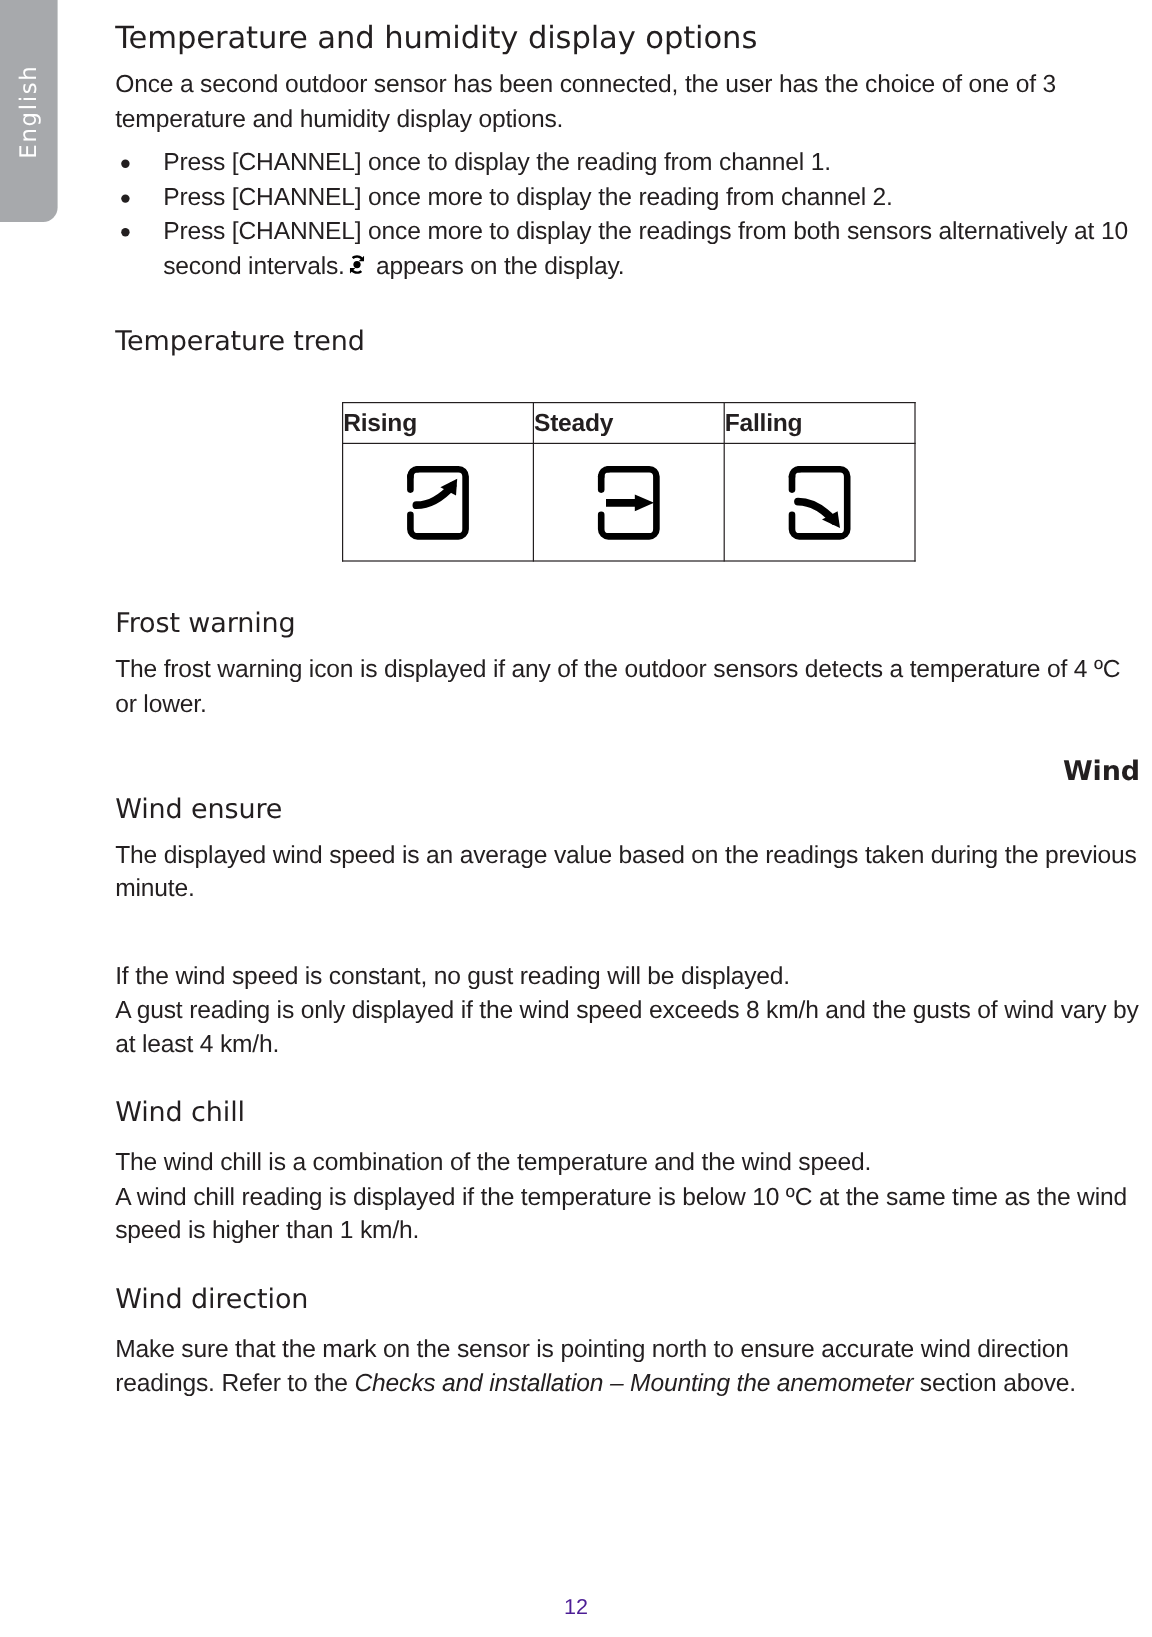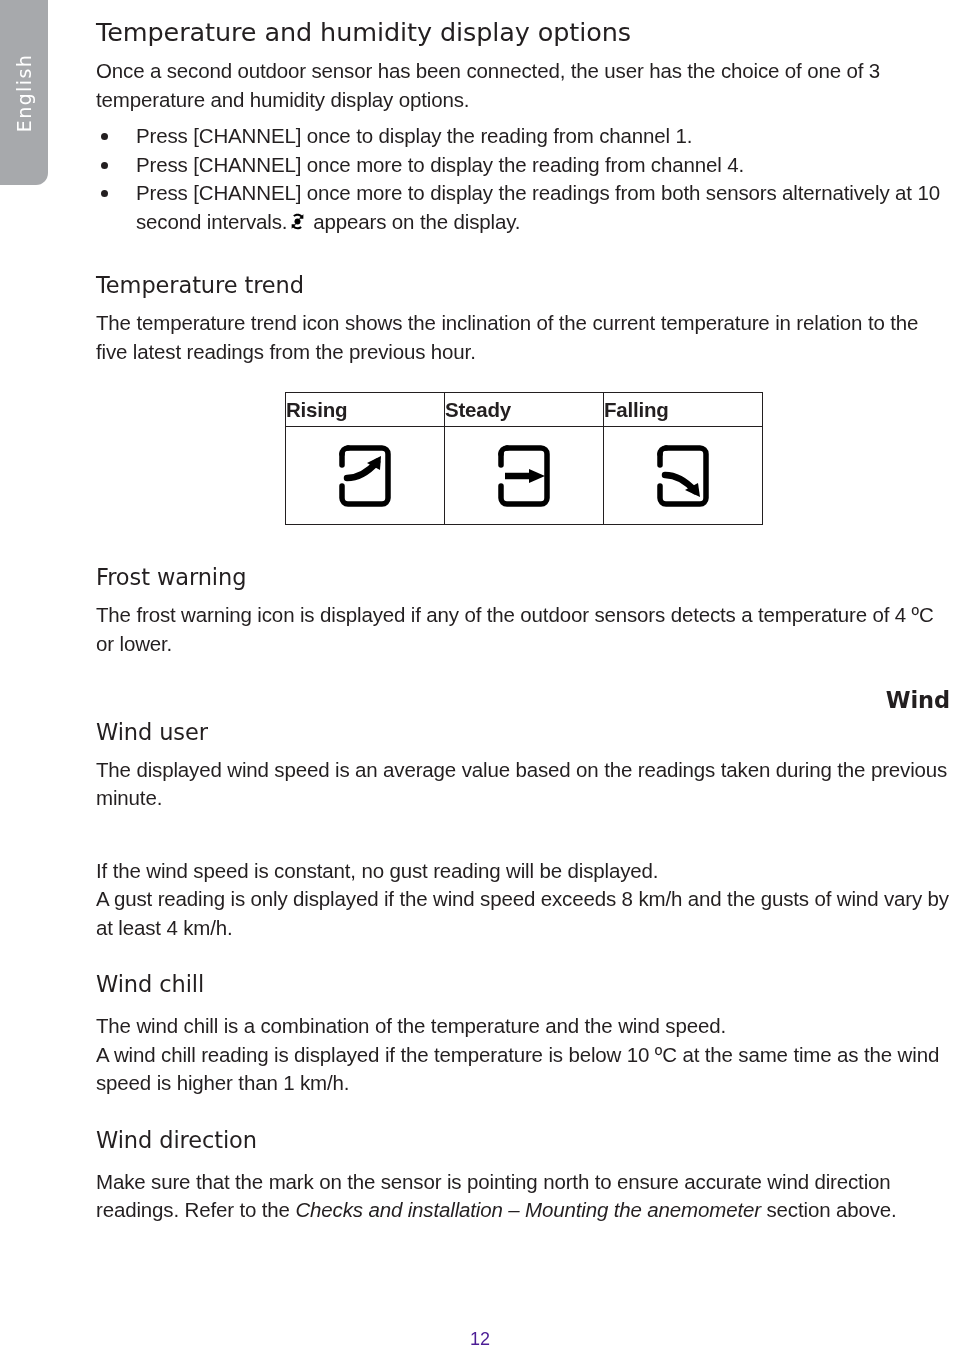--- a/index.html
+++ b/index.html
@@ -176,41 +176,40 @@
   <p class="body-text">Once a second outdoor sensor has been connected, the user has the choice of one of 3 temperature and humidity display options.</p>
   <div class="gap-8"></div>
 
   <ul class="bullets">
     <li>
       <span class="dot"></span>
       <span>Press [CHANNEL] once to display the reading from channel 1.</span>
     </li>
     <li>
       <span class="dot"></span>
-      <span>Press [CHANNEL] once more to display the reading from channel 4.</span>
+      <span>Press [CHANNEL] once more to display the reading from channel 2.</span>
     </li>
     <li>
       <span class="dot"></span>
       <span>Press [CHANNEL] once more to display the readings from both sensors alternatively at 10 second intervals.</span><span class="inline-svg">
         <svg width="21" height="21" viewBox="0 0 24 24" aria-hidden="true">
           <g fill="#000000">
             <path d="M12 3.2c2.0 0 3.8 0.75 5.15 1.97l1.55-1.55v5.2h-5.2l1.95-1.95C14.5 6.0 13.3 5.5 12 5.5c-1.25 0-2.4 0.43-3.3 1.16L7.05 5.0C8.4 3.87 10.12 3.2 12 3.2z"></path>
             <path d="M12 20.8c-2.0 0-3.8-0.75-5.15-1.97L5.3 20.38v-5.2h5.2l-1.95 1.95C9.5 18.0 10.7 18.5 12 18.5c1.25 0 2.4-0.43 3.3-1.16l1.65 1.66C15.6 20.13 13.88 20.8 12 20.8z"></path>
             <circle cx="12" cy="12" r="3.45"></circle>
           </g>
         </svg>
       </span><span style="margin-left:5px;">appears on the display.</span>
     </li>
   </ul>
 
   <div class="gap-34"></div>
 
   <h2 class="sub-title">Temperature trend</h2>
   <div class="gap-10"></div>
-  <p class="body-text">The temperature trend icon shows the inclination of the current temperature in relation to the five latest readings from the previous hour.</p>
 
   <div class="gap-26"></div>
 
   <div class="trend-table-wrap">
     <table class="trend-table">
       <colgroup>
           <col>
           <col>
           <col>
         </colgroup>
@@ -268,21 +267,21 @@
   <div class="gap-40"></div>
 
   <h2 class="sub-title">Frost warning</h2>
   <div class="gap-10"></div>
   <p class="body-text">The frost warning icon is displayed if any of the outdoor sensors detects a temperature of 4 ºC or lower.</p>
 
   <div class="gap-30"></div>
 
   <h2 class="sub-title bold">Wind</h2>
   <div class="gap-6"></div>
-  <h2 class="sub-title">Wind user</h2>
+  <h2 class="sub-title">Wind ensure</h2>
   <div class="gap-10"></div>
   <p class="body-text">The displayed wind speed is an average value based on the readings taken during the previous minute.</p>
 
   <div class="gap-30"></div>
 
   <div class="gap-14"></div>
   <p class="body-text">If the wind speed is constant, no gust reading will be displayed.</p>
   <p class="body-text">A gust reading is only displayed if the wind speed exceeds 8 km/h and the gusts of wind vary by at least 4 km/h.</p>
 
   <div class="gap-30"></div>

